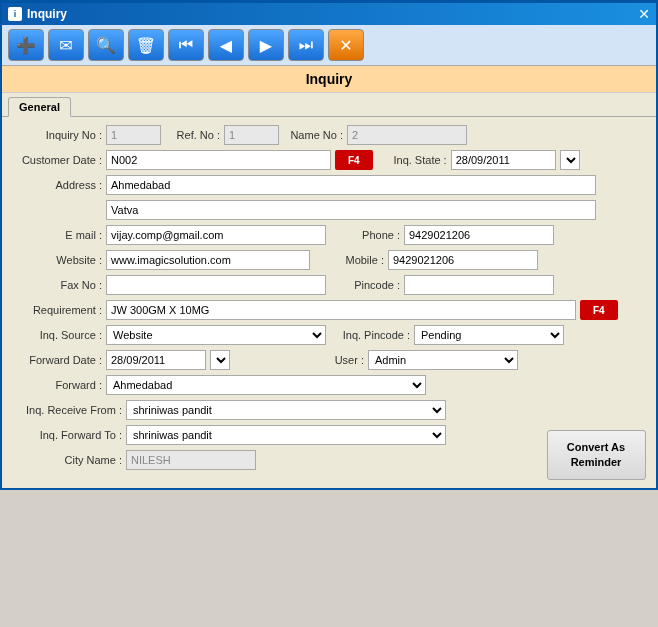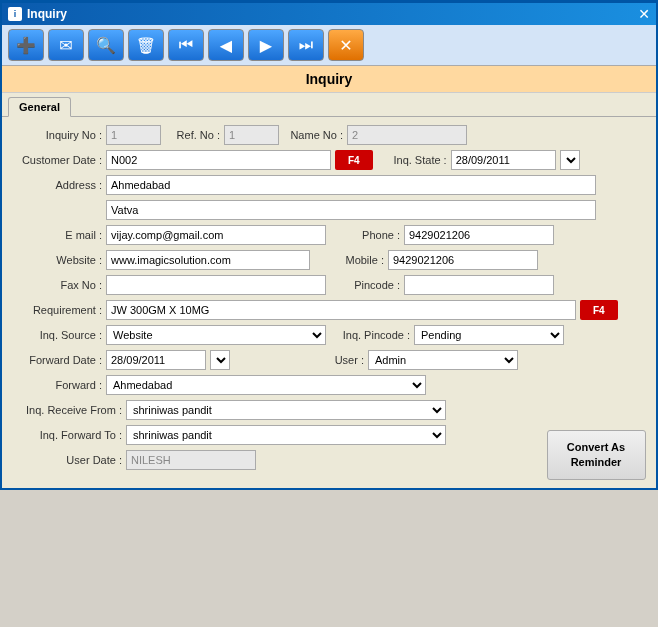--- a/index.html
+++ b/index.html
@@ -310,21 +310,21 @@
 
         <div class="form-row">
           <span class="label" style="width:110px;">Inq. Forward To :</span>
           <select class="select-field" style="width:320px;">
             <option>shriniwas pandit</option>
           </select>
         </div>
 
 
         <div class="form-row">
-          <span class="label" style="width:110px;">User Date :</span>
+          <span class="label" style="width:110px;">City Name :</span>
           <input class="input-field disabled" style="width: 130px;" value="NILESH" readonly="">
         </div>
       </div>
 
       <div style="display:flex; align-items:center; justify-content:center; width:100px; padding-top:30px;">
         <button class="convert-btn">
           <span>Convert As</span><br>
           <span>Reminder</span>
         </button>
       </div>

